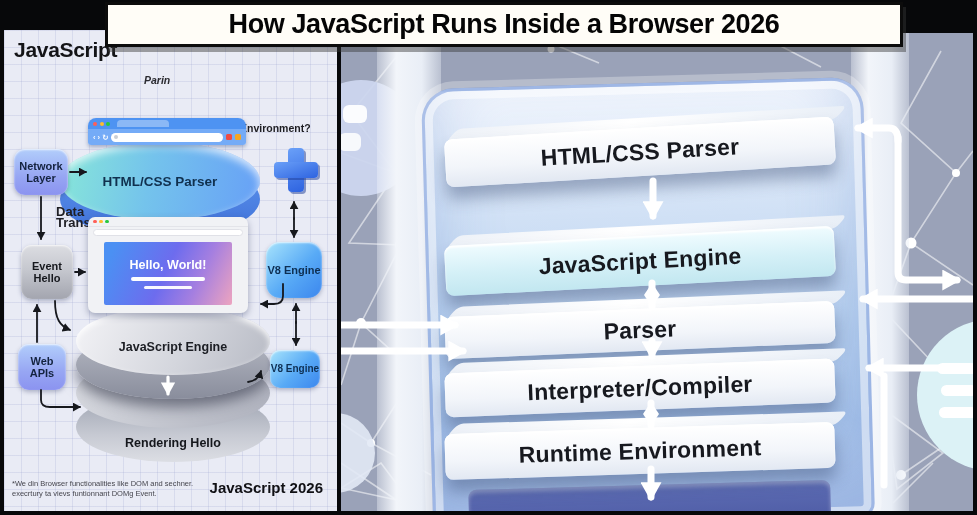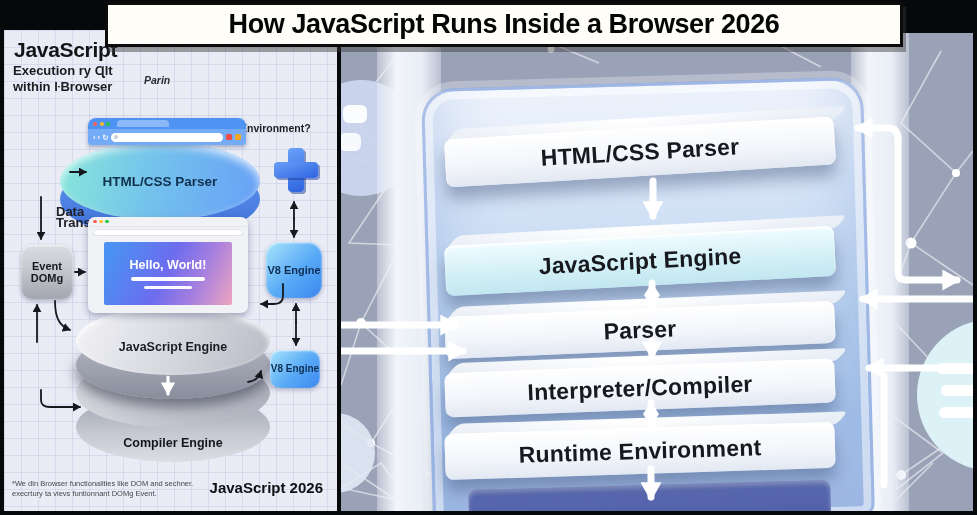--- a/index.html
+++ b/index.html
@@ -137,24 +137,20 @@
           box-shadow:3px 5px 0 rgba(55,55,55,.45);}
   .banner-text{font-size:27px;font-weight:800;color:#050505;letter-spacing:-.4px;white-space:nowrap;}
 </style>
 </head>
 <body>
 
 <div class="frame">
 
   <div class="left-panel">
     <div class="lp-heading">JavaScript</div>
-    <div class="lp-sub">
-      <div>Execution ry Ɋlt</div>
-      <div>within ŀBrowser</div>
-    </div>
     <div class="lp-year">2026</div>
     <div class="lp-parin">Parin</div>
     <div class="lp-env">Environment?</div>
 
     <div class="bbar">
       <div class="bbar-top">
         <span class="dot r"></span>
         <span class="dot y"></span>
         <span class="dot g"></span>
         <span class="bbar-tab"></span>
@@ -174,22 +170,24 @@
       <div class="dp-top">
         <span class="dp-label">HTML/CSS Parser</span>
       </div>
     </div>
 
     <div class="plus">
       <div class="pv"></div>
       <div class="ph"></div>
     </div>
 
+    <div class="node blue n-network">Network Layer</div>
     <div class="lp-datatransfer">Data Transfer</div>
-    <div class="node gray n-event">Event DOMg</div>
+    <div class="node gray n-event">Event Hello</div>
+    <div class="node blue n-web">Web APIs</div>
     <div class="node v8 n-v8a">V8 Engine</div>
     <div class="node v8 n-v8b">V8 Engine</div>
 
     <div class="hwin">
       <div class="hwin-t">
         <span class="dot r"></span>
         <span class="dot y"></span>
         <span class="dot g"></span>
       </div>
       <div class="hwin-bar">
@@ -204,21 +202,21 @@
 
     <div class="disc disc-js">
       <div class="d-side"></div>
       <div class="d-top">
         <span class="d-label">JavaScript Engine</span>
       </div>
     </div>
     <div class="disc disc-render">
       <div class="d-side"></div>
       <div class="d-top"></div>
-      <div class="rend-label">Compiler Engine</div>
+      <div class="rend-label">Rendering Hello</div>
     </div>
 
     <div class="lp-foot">
       <div>*We din Browser functionalities like DOM and sechner.</div>
       <div>execrtury ta vievs funtionnant DOMg Event.</div>
     </div>
     <div class="lp-brand">JavaScript 2026</div>
 
     <svg class="lp-arrows" width="333" height="481" viewBox="0 0 333 481">
       <defs>

